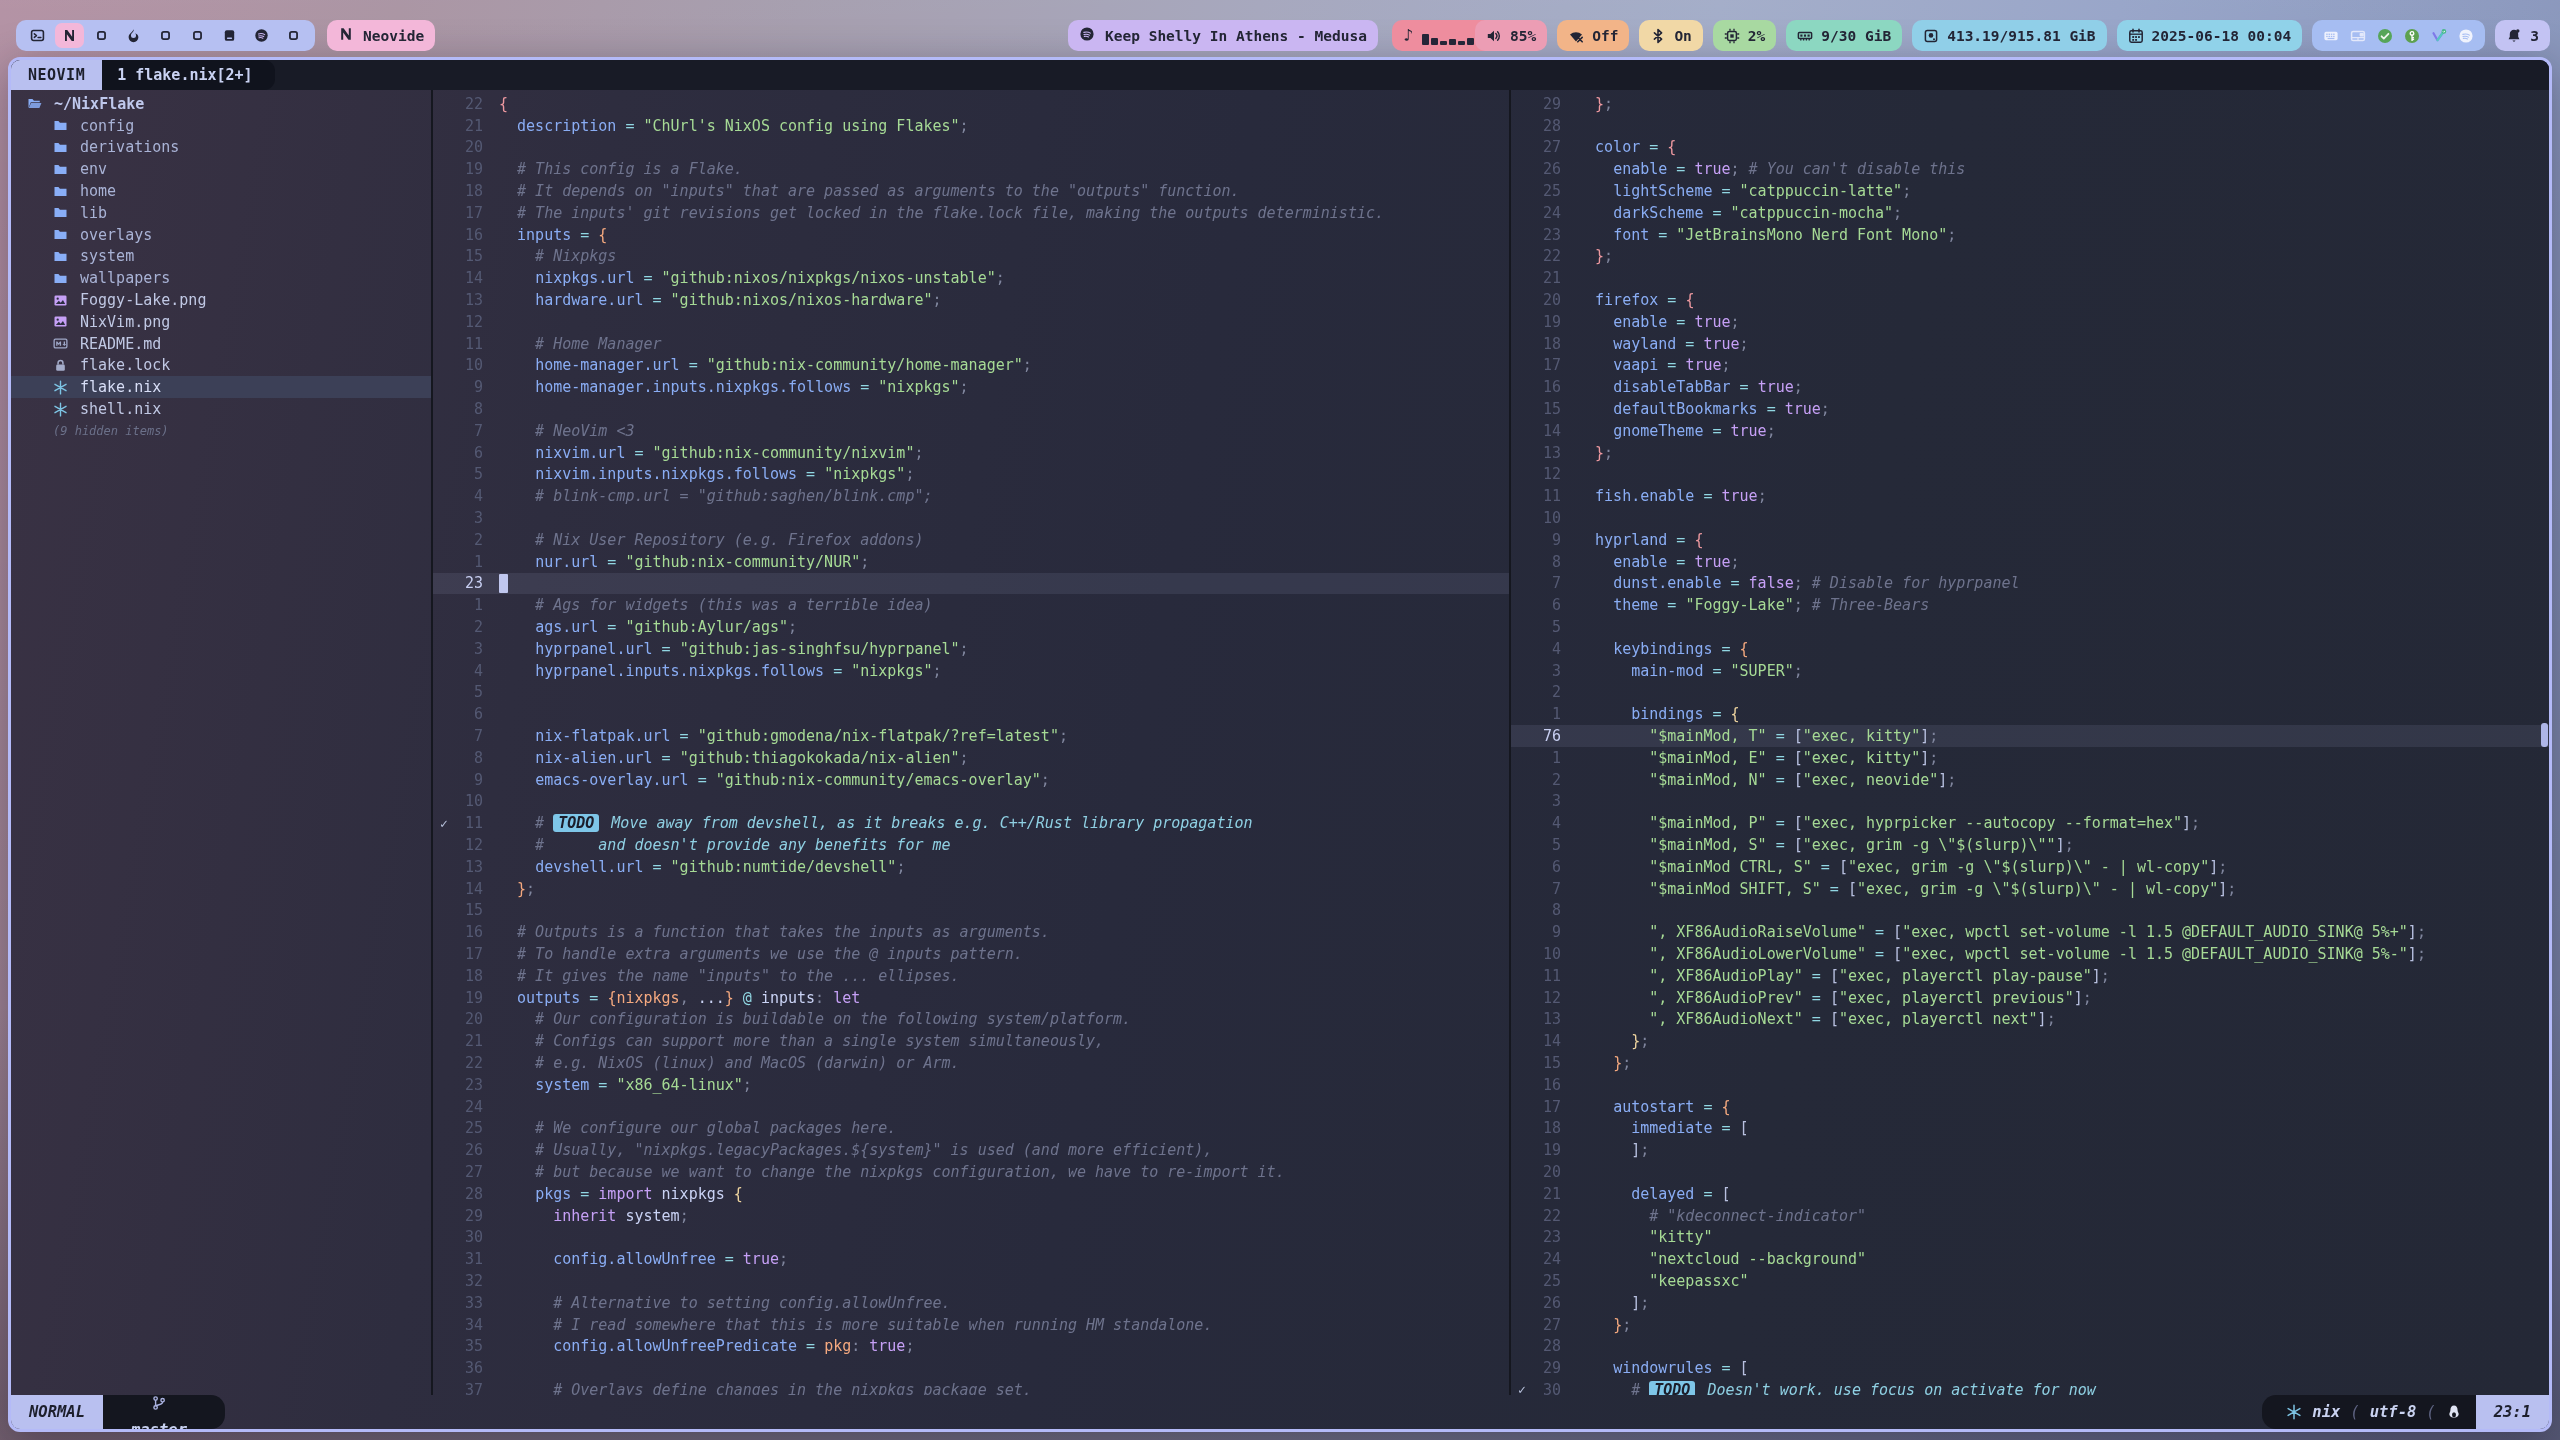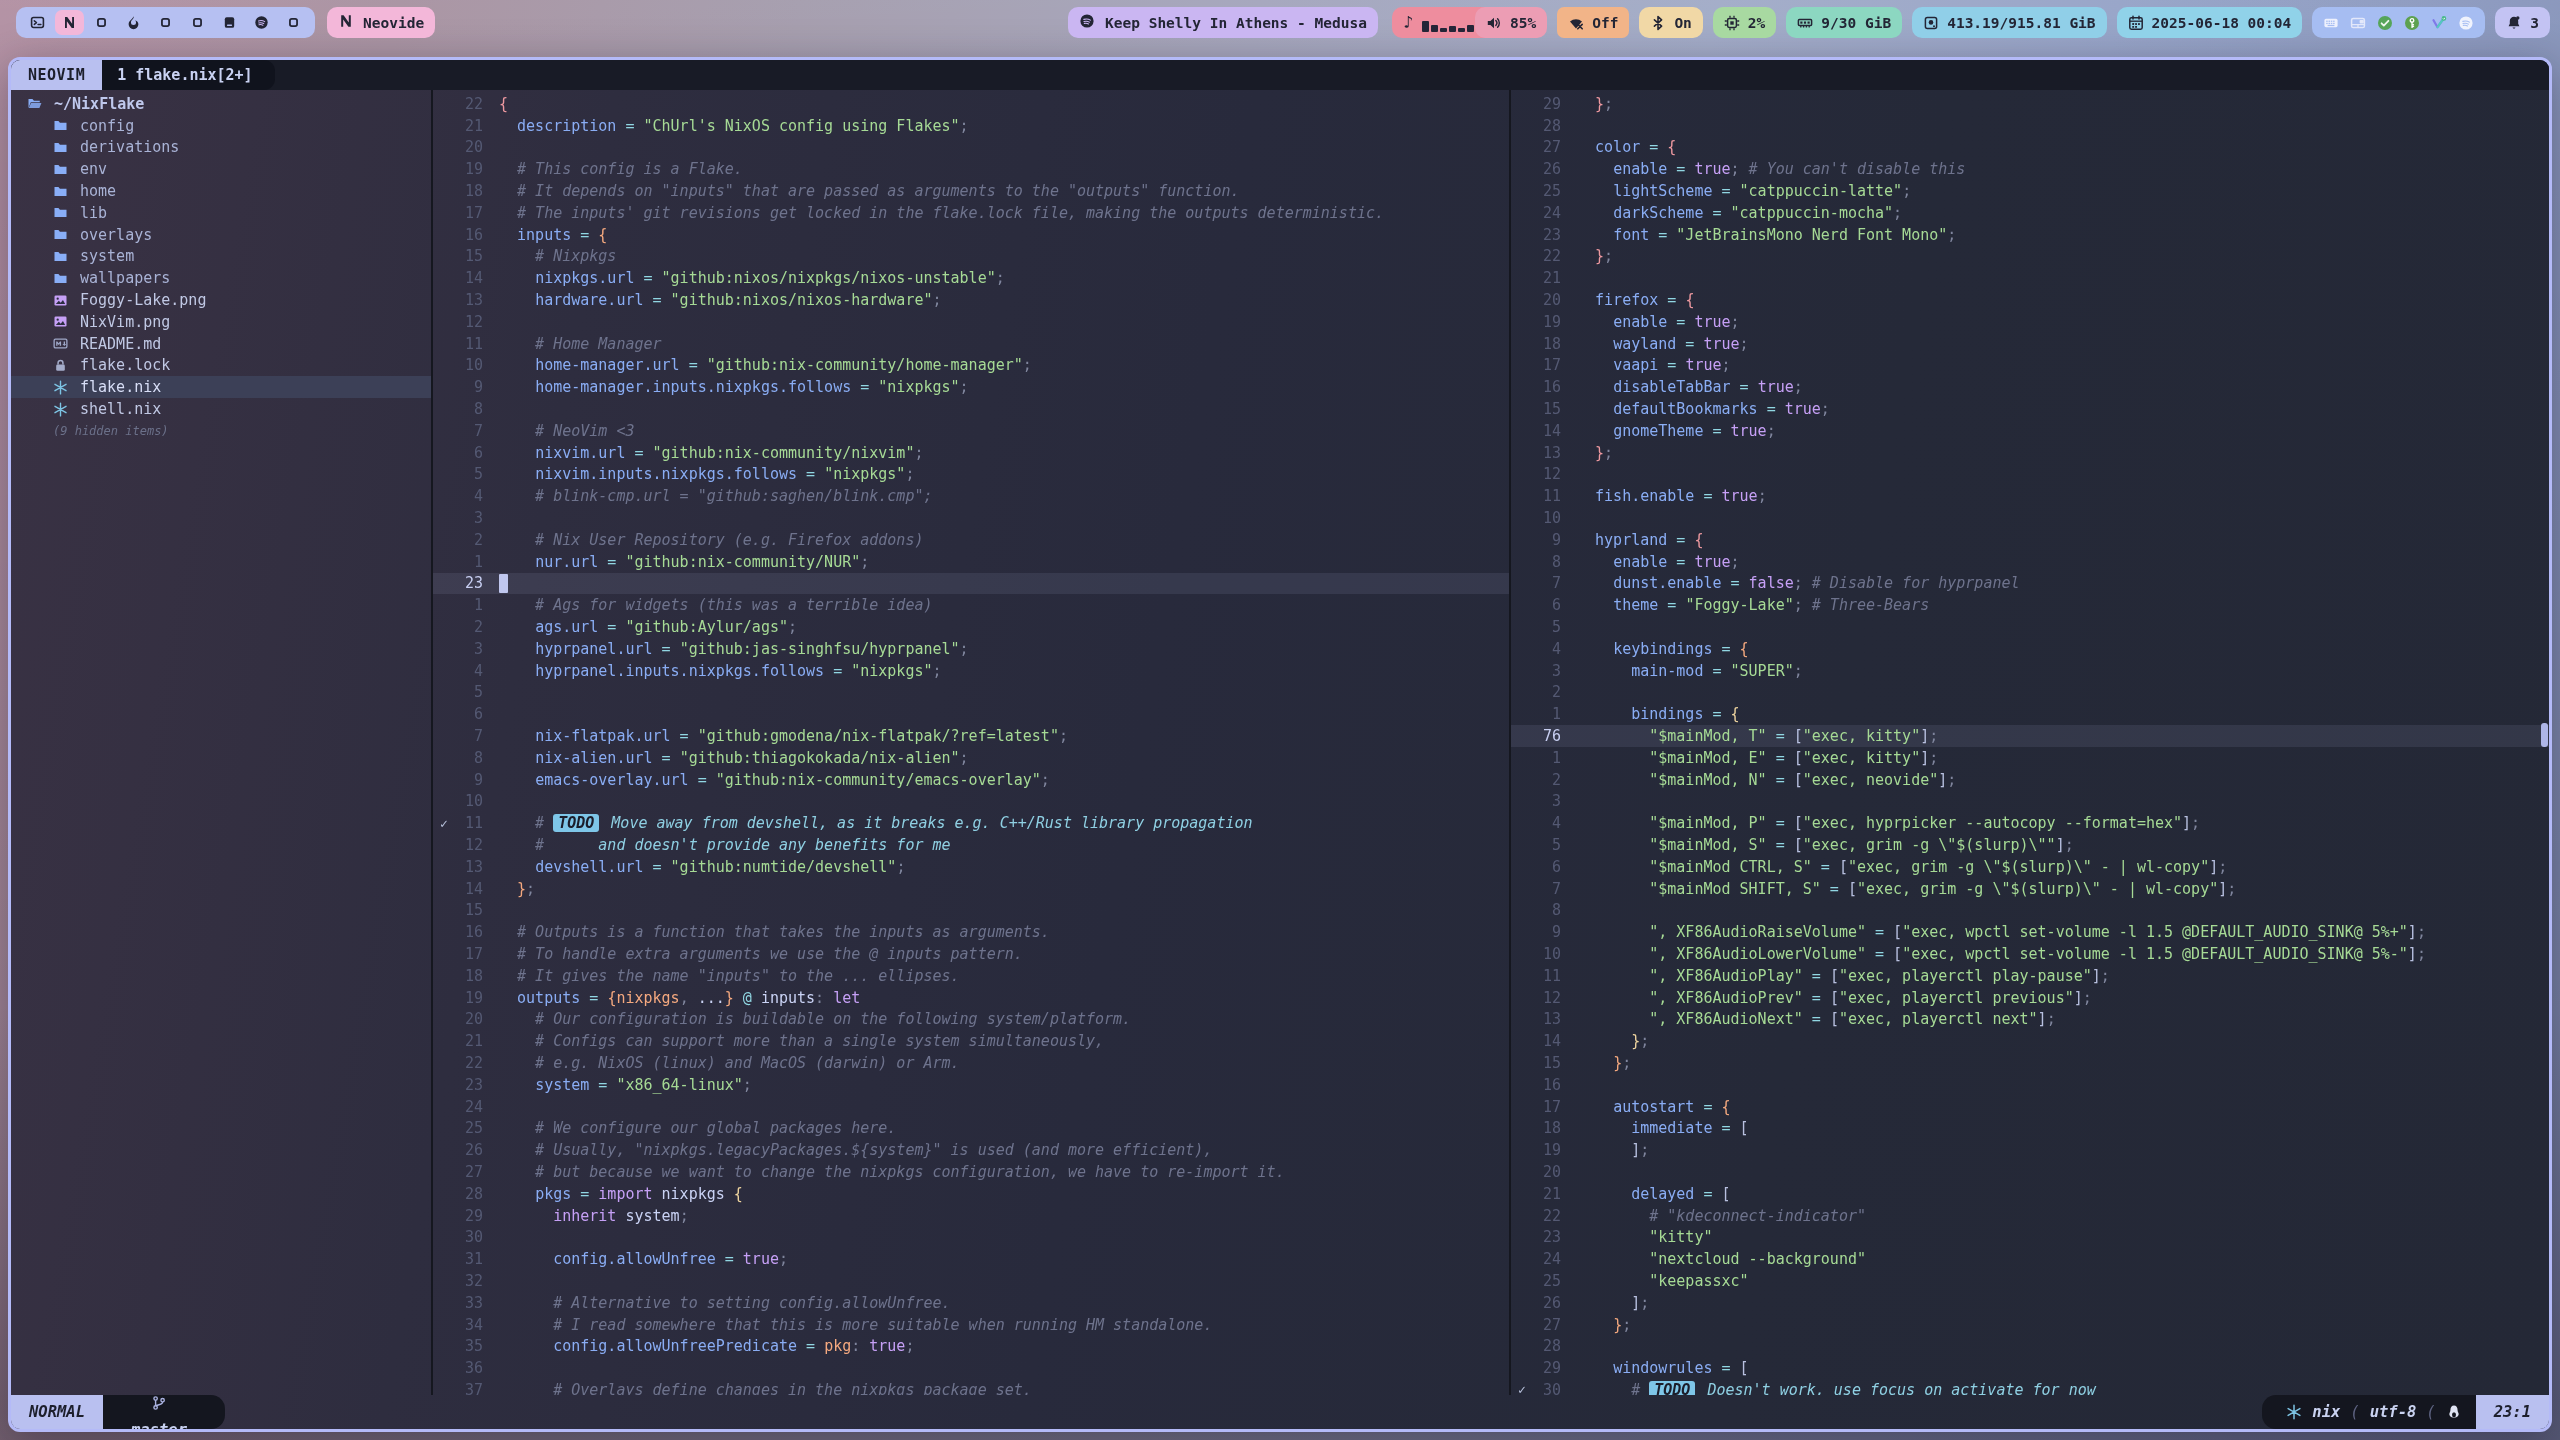--- a/index.html
+++ b/index.html
@@ -4,21 +4,21 @@
 <style>
   * { margin:0; padding:0; box-sizing:border-box; }
   html,body { width:2560px; height:1440px; overflow:hidden; font-family:"DejaVu Sans Mono", monospace; }
 
   .desktop { position:fixed; inset:0; width:2560px; height:1440px;
     background:linear-gradient(102deg,#b08da0 0%,#a6909f 14%,#a29aab 28%,#a2a3ba 44%,#9fa9c6 60%,#93a1c6 74%,#8694bb 88%,#7b86ab 100%); }
   .desktop::after { content:""; position:absolute; inset:0; z-index:0; pointer-events:none;
     background:linear-gradient(180deg,rgba(255,255,255,.06) 0%,rgba(0,0,0,0) 18%,rgba(0,0,0,.08) 70%,rgba(30,22,36,.40) 100%); }
 
   
-  .topbar { position:absolute; top:0; left:0; right:0; height:46px; z-index:2; }
+  .topbar { position:absolute; top:13px; left:0; right:0; height:46px; z-index:2; }
   .bar-group { position:absolute; top:7px; display:flex; gap:12px; align-items:center; }
   .bar-group.left { left:16px; }
   .bar-group.center { left:1068px; gap:14px; }
   .bar-group.right { right:10px; gap:10px; }
   .pill { height:31px; border-radius:10px; display:flex; align-items:center; gap:8px; padding:0 11px;
     color:#232535; font-weight:700; font-size:14.5px; white-space:nowrap; }
   .pill svg { width:16px; height:16px; flex:none; }
   .ws-pill { background:#b6c0f2; gap:3px; padding:0 7px; }
   .ws { width:29px; height:25px; display:flex; align-items:center; justify-content:center; border-radius:7px; color:#232535; }
   .ws svg { width:15px; height:15px; }
@@ -194,21 +194,21 @@
     <div class="bar-group right" id="status-pills">
         <div class="pill" style="background: rgb(236, 157, 180);">
           <span style="display: flex;">
             <svg viewBox="0 0 16 16">
               <path d="M1.8 6v4h2.6L8 13.2V2.8L4.4 6z" fill="currentColor"></path>
               <path d="M9.8 5.6a3.4 3.4 0 010 4.8M11.6 3.8a6 6 0 010 8.4" fill="none" stroke="currentColor" stroke-width="1.4" stroke-linecap="round"></path>
             </svg>
           </span>
           <span>85%</span>
         </div>
-        <div class="pill" style="background: rgb(242, 180, 136); border-radius: 7px;">
+        <div class="pill" style="background: rgb(242, 180, 136);">
           <span style="display: flex;">
             <svg viewBox="0 0 16 16">
               <path d="M2 6.4a9.6 9.6 0 0112 0l-6 7.2z" fill="currentColor"></path>
               <path d="M9.8 9.4l4.4 4.4M14.2 9.4l-4.4 4.4" stroke="currentColor" stroke-width="1.6" stroke-linecap="round"></path>
             </svg>
           </span>
           <span>Off</span>
         </div>
         <div class="pill" style="background: rgb(241, 216, 166);">
           <span style="display: flex;">

